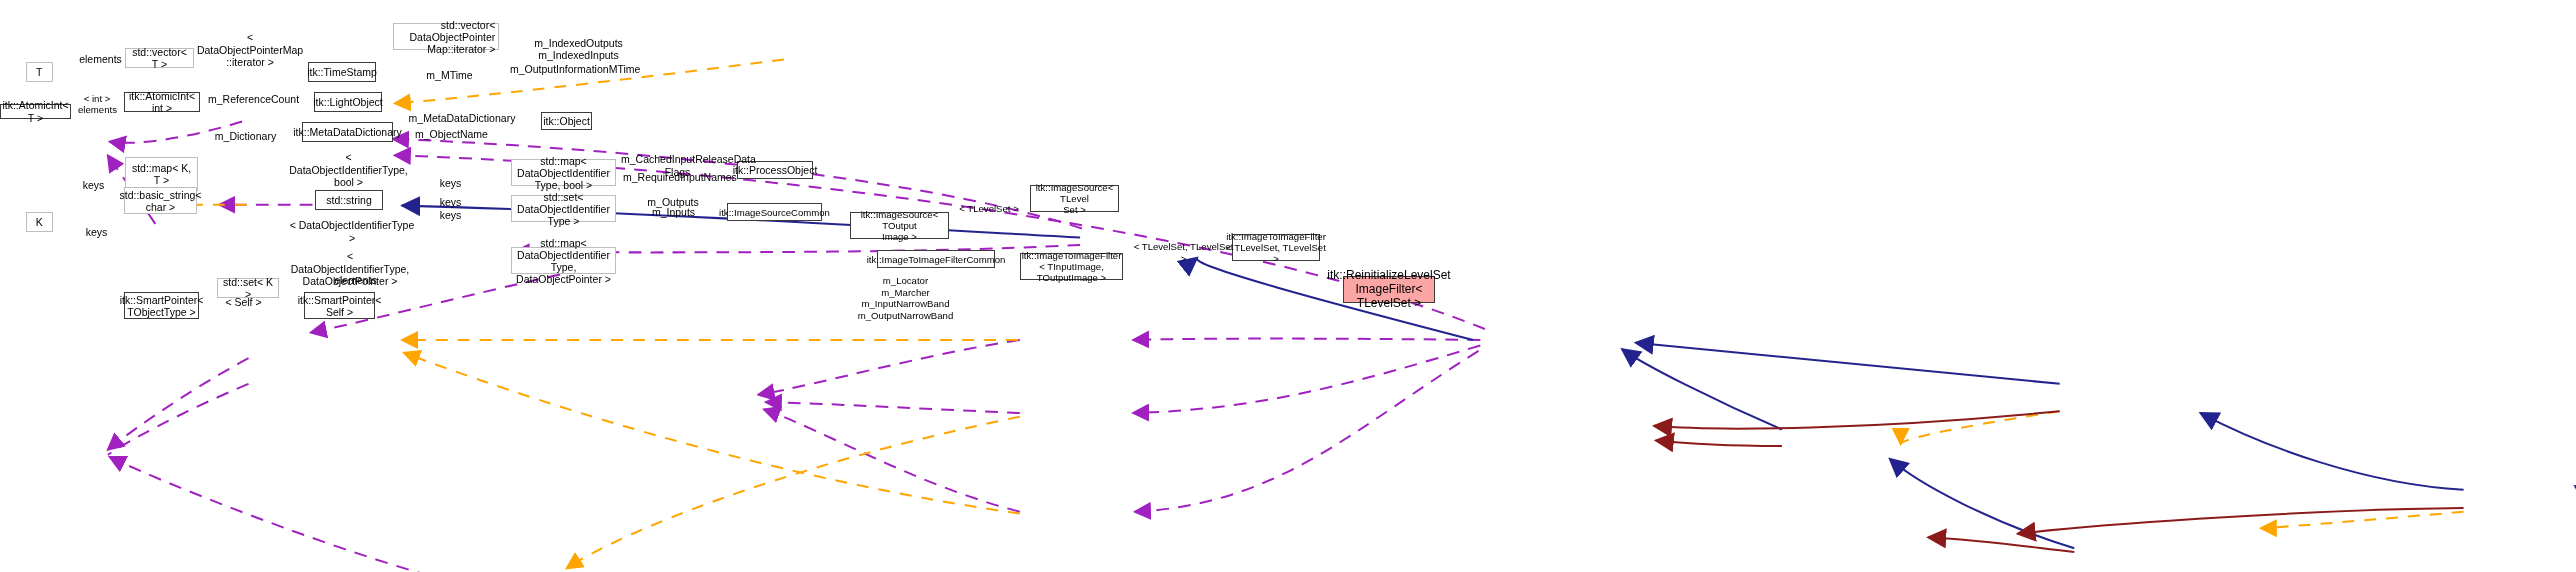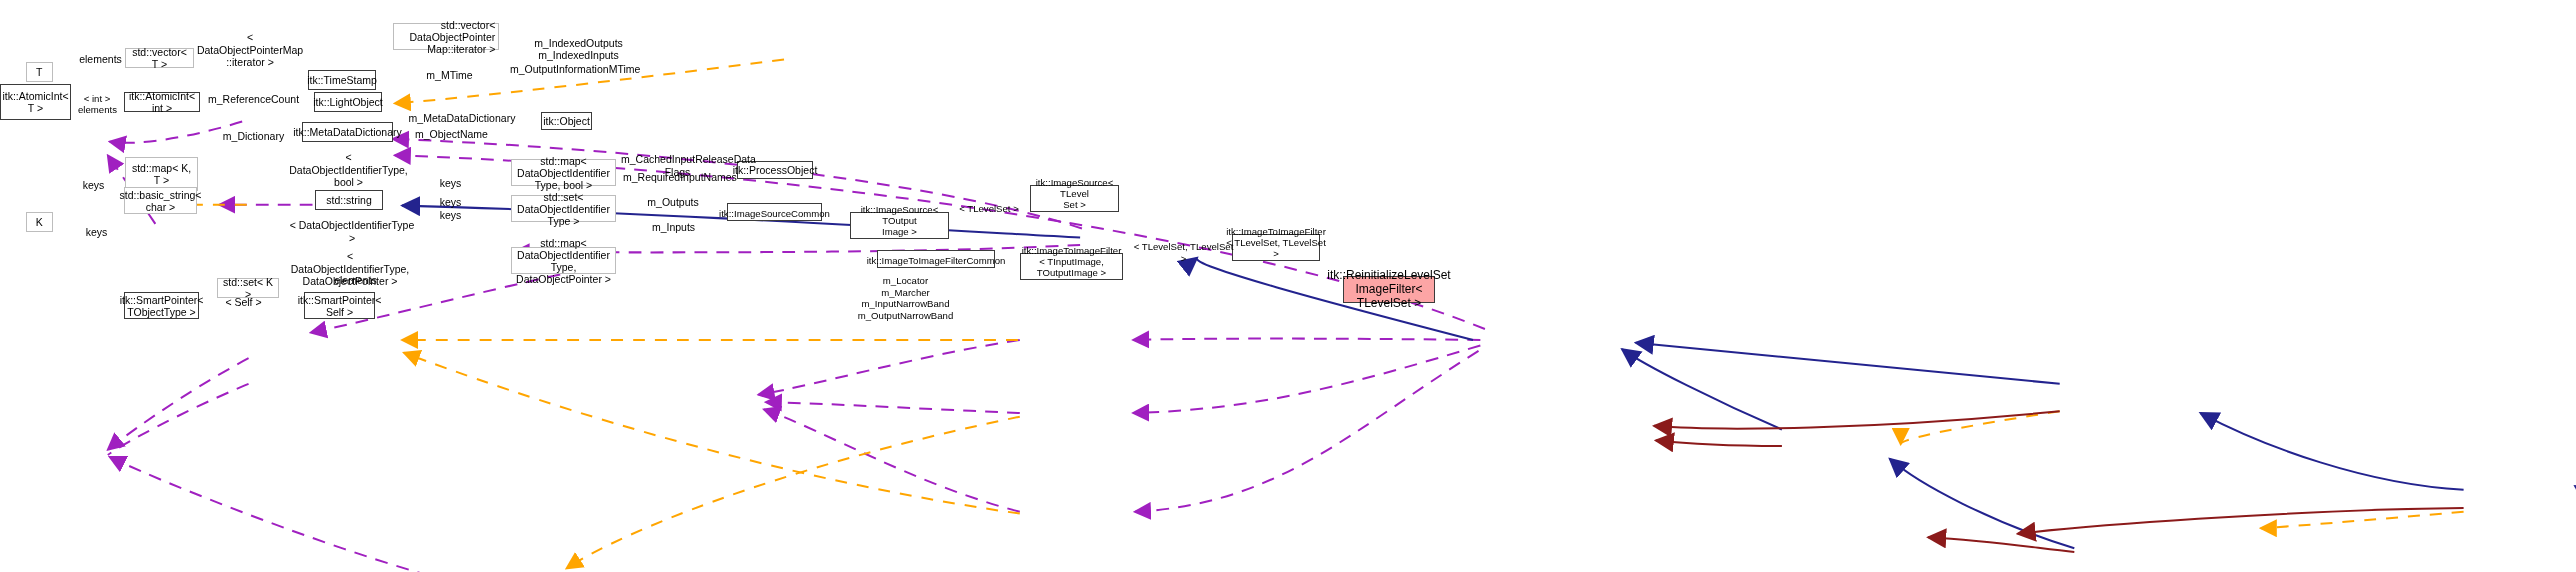--- a/index.html
+++ b/index.html
@@ -48,21 +48,20 @@
     font-size: 10.5px;
   }
   
   .node.current {
     border: 1.4px solid #3b3b3b;
     background: #fca5a5;
     font-size: 12px;
   }
   .node.small {
     font-size: 9.6px;
-    align-items: flex-end;
   }
   .edge-label {
     position: absolute;
     color: #000000;
     font-size: 10.5px;
     line-height: 1.2;
     white-space: pre-line;
     text-align: center;
     background: transparent;
   }
@@ -132,21 +131,21 @@
       <path d="M 1950,488 C 1900,488 1850,486 1812,482" stroke="#8b1a1a" marker-end="url(#ah-contain)"></path>
       <path d="M 2696,556 C 2500,558 2280,576 2208,584" stroke="#8b1a1a" marker-end="url(#ah-contain)"></path>
       <path d="M 2270,604 C 2230,600 2180,592 2110,588" stroke="#8b1a1a" marker-end="url(#ah-contain)"></path>
     </g>
   </svg>
 
   <div class="node tpl" style="left:25.6px;top:62px;width:27.4px;height:20px;">
     <span>T</span>
   </div>
 
-  <div class="node cls" style="left:0px;top:84px;width:71px;height:36px;">
+  <div class="node cls" style="left:0px;top:104px;width:71px;height:15px;">
     <span>itk::AtomicInt&lt; T &gt;</span>
   </div>
 
   <div class="node cls" style="left:124px;top:92px;width:76px;height:20px;">
     <span>itk::AtomicInt&lt; int &gt;</span>
   </div>
 
   <div class="node tpl" style="left:125px;top:48px;width:69px;height:20px;">
     <span>std::vector&lt; T &gt;</span>
   </div>
@@ -180,21 +179,21 @@
   <div class="node cls" style="left:304px;top:292px;width:71px;height:27.4px;">
     <span>itk::SmartPointer&lt;
 Self &gt;</span>
   </div>
 
   <div class="node tpl" style="left:393px;top:23px;width:106px;height:27.4px;text-align:right;">
     <span>std::vector&lt; DataObjectPointer
 Map::iterator &gt;</span>
   </div>
 
-  <div class="node cls" style="left:308px;top:62px;width:68px;height:20px;margin-top:8px;">
+  <div class="node cls" style="left:308px;top:62px;width:68px;height:20px;">
     <span>itk::TimeStamp</span>
   </div>
 
   <div class="node cls" style="left:314px;top:92px;width:68px;height:20px;">
     <span>itk::LightObject</span>
   </div>
 
   <div class="node cls" style="left:302px;top:122px;width:91px;height:20px;">
     <span>itk::MetaDataDictionary</span>
   </div>
@@ -270,41 +269,41 @@
   <div class="edge-label tiny" style="left:73px;top:93px;width:48px;">&lt; int &gt;</div>
 
   <div class="edge-label tiny" style="left:71px;top:104px;width:53px;">elements</div>
 
   <div class="edge-label" style="left:208px;top:93px;width:91px;">m_ReferenceCount</div>
 
   <div class="edge-label" style="left:408px;top:112px;width:108px;">m_MetaDataDictionary</div>
 
   <div class="edge-label" style="left:413px;top:128px;width:77px;">m_ObjectName</div>
 
-  <div class="edge-label" style="left:210px;top:130px;width:71px;margin-left:8px;">m_Dictionary</div>
+  <div class="edge-label" style="left:210px;top:130px;width:71px;">m_Dictionary</div>
 
   <div class="edge-label" style="left:289px;top:151px;width:119px;">&lt; DataObjectIdentifierType,
 bool &gt;</div>
 
   <div class="edge-label" style="left:621px;top:153px;width:113px;">m_CachedInputReleaseData
 Flags</div>
 
   <div class="edge-label" style="left:623px;top:171px;width:110px;">m_RequiredInputNames</div>
 
   <div class="edge-label" style="left:77px;top:179px;width:33px;">keys</div>
 
   <div class="edge-label" style="left:435px;top:177px;width:31px;">keys</div>
 
   <div class="edge-label" style="left:435px;top:196px;width:31px;">keys</div>
 
   <div class="edge-label" style="left:435px;top:209px;width:31px;">keys</div>
 
   <div class="edge-label" style="left:641px;top:196px;width:64px;">m_Outputs</div>
 
-  <div class="edge-label" style="left:645px;top:206px;width:57px;margin-top:15px;">m_Inputs</div>
+  <div class="edge-label" style="left:645px;top:206px;width:57px;">m_Inputs</div>
 
   <div class="edge-label tiny" style="left:956px;top:203px;width:66px;">&lt; TLevelSet &gt;</div>
 
   <div class="edge-label" style="left:80px;top:226px;width:33px;">keys</div>
 
   <div class="edge-label" style="left:288px;top:219px;width:128px;">&lt; DataObjectIdentifierType &gt;</div>
 
   <div class="edge-label tiny" style="left:1133px;top:241px;width:101px;">&lt; TLevelSet, TLevelSet &gt;</div>
 
   <div class="edge-label" style="left:288px;top:250px;width:124px;">&lt; DataObjectIdentifierType,

